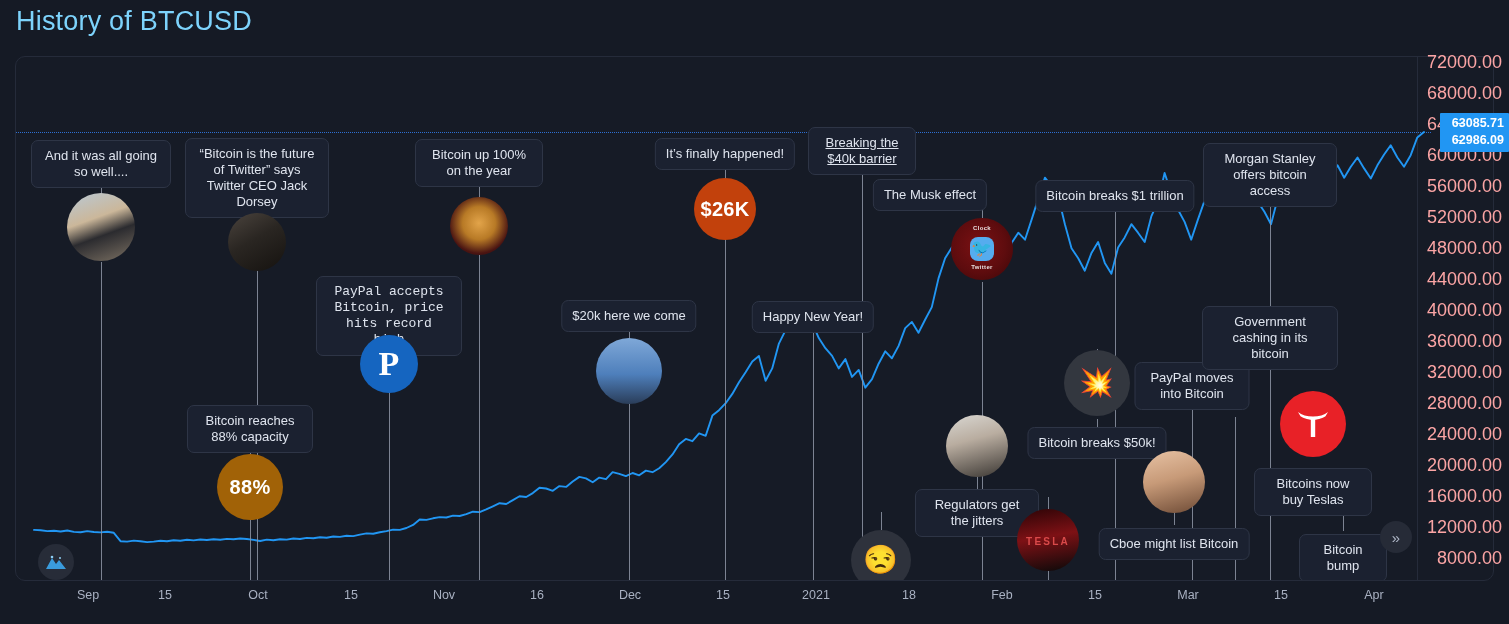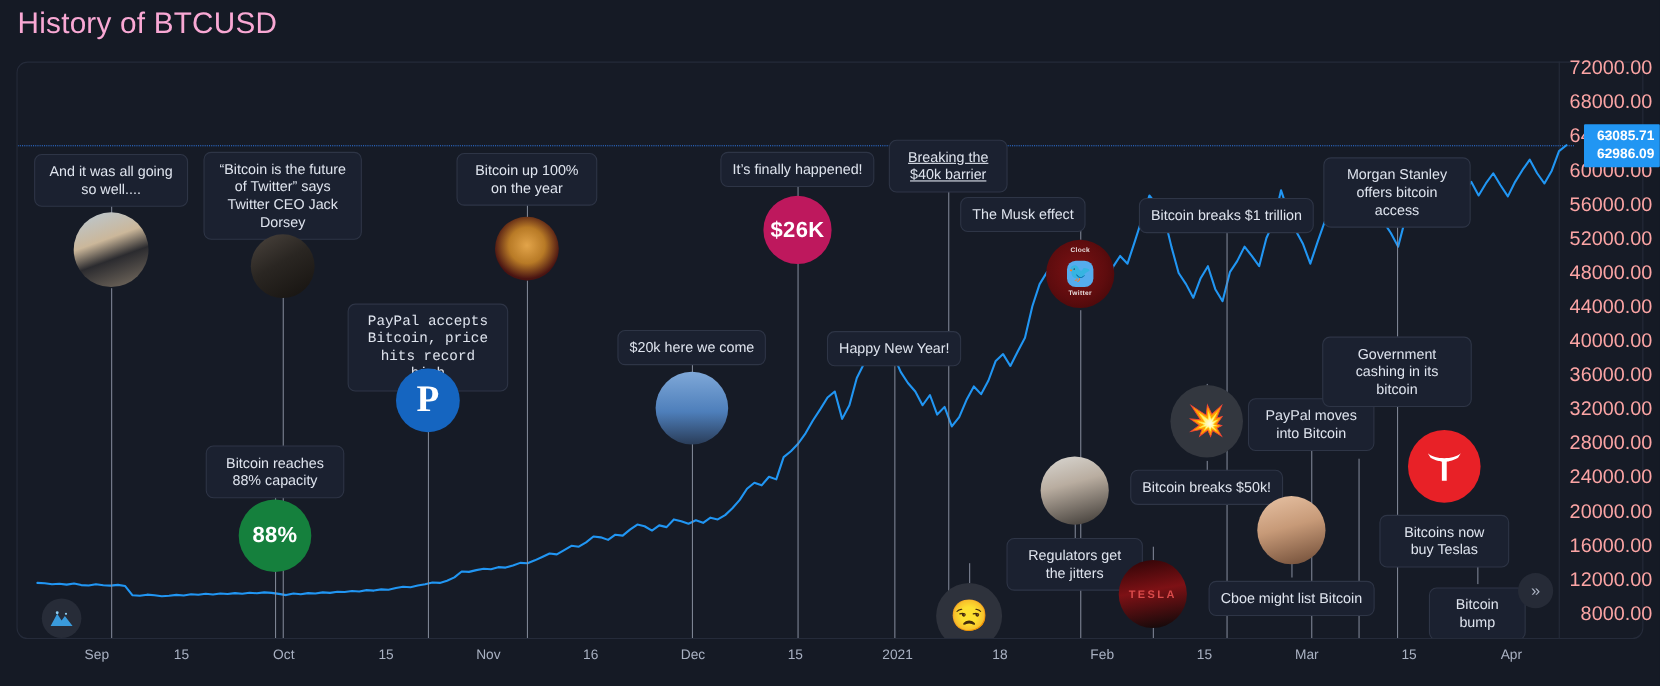--- a/index.html
+++ b/index.html
@@ -8,21 +8,21 @@
     background: #151a25;
     font-family: "Liberation Sans", sans-serif;
     overflow: hidden;
   }
   #root { position: relative; width: 1509px; height: 624px; background: #151a25; }
 
   
   .page-title {
     position: absolute; left: 16px; top: 6px;
     font-size: 27px; font-weight: 400;
-    color: #f9a8d4; letter-spacing: .2px;
+    color: #7dd3fc; letter-spacing: .2px;
     white-space: nowrap;
   }
 
   
   .chart-panel {
     position: absolute; left: 15px; top: 56px;
     width: 1479px; height: 525px;
     border: 1px solid #252b3a;
     border-radius: 10px;
     background: #161b26;
@@ -114,22 +114,22 @@
   }
   .bubble .bubble-text { font-size: 20px; font-weight: 700; letter-spacing: .3px; }
   .bubble .glyph { font-size: 28px; line-height: 1; }
 
   
   .ph-bag      { background: linear-gradient(160deg,#b9c9d6 0%,#cbb79a 38%,#2b2b2f 60%,#7d7264 100%); }
   .ph-dorsey   { background: linear-gradient(150deg,#4b443e 0%,#2a2622 45%,#15120f 100%); }
   .ph-throne   { background: radial-gradient(circle at 50% 45%, #e2a44a 0%, #b87a26 38%, #4a1412 70%, #270807 100%); }
   .ph-paypal   { background: #1565c0; }
   .ph-climber  { background: linear-gradient(180deg,#7fa8d8 0%,#4e7fbb 55%,#2a3d59 100%); }
-  .ph-26k      { background: #be185d; }
-  .ph-88       { background: #15803d; }
+  .ph-26k      { background: #c2410c; }
+  .ph-88       { background: #a16207; }
   .ph-emoji    { background: #2e323c; }
   .ph-twitter  { background: radial-gradient(circle at 45% 45%, #7b1113 0%, #5e0c0e 55%, #3a0607 100%); }
   .ph-yellen   { background: linear-gradient(165deg,#d9d7d2 0%,#b9ada0 40%,#3a3632 100%); }
   .ph-boom     { background: #33373f; }
   .ph-tesla-r  { background: #e82127; }
   .ph-tesla-d  { background: linear-gradient(170deg,#2b0406 0%,#7d1115 45%,#090909 100%); }
   .ph-woman    { background: linear-gradient(165deg,#e7c2a4 0%,#c79a78 45%,#6d4a35 100%); }
   .bubble .tesla-word {
     font-size: 10px; letter-spacing: 2.2px; color: #d94a4a;
     font-family: "Liberation Sans", sans-serif; font-weight: 700;

